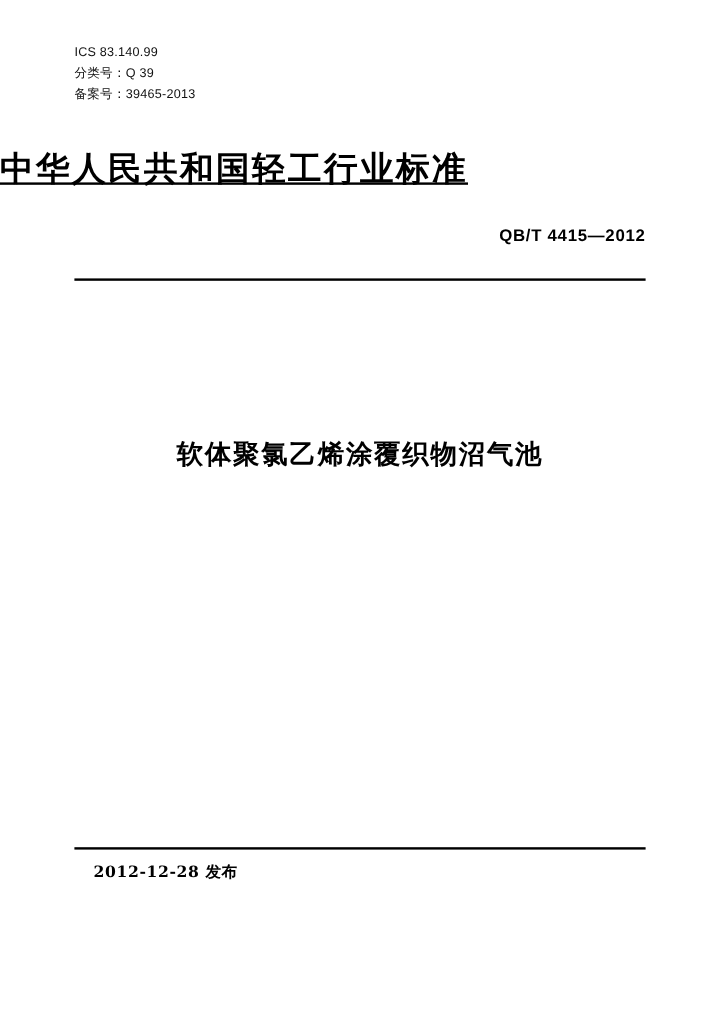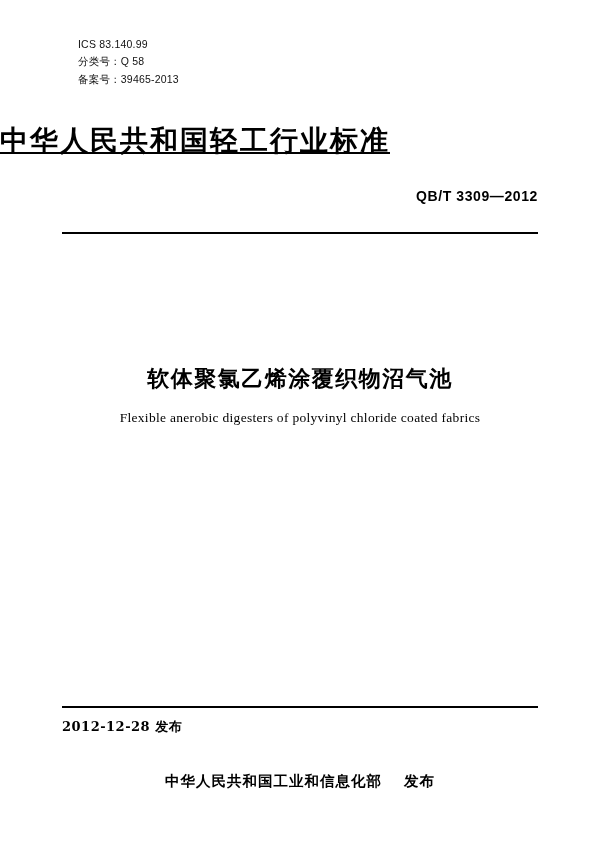--- a/index.html
+++ b/index.html
@@ -22,21 +22,20 @@
 
   
   .header-row {
     position: absolute;
     top: 36px;
     left: 62px;
     right: 62px;
     display: flex;
     justify-content: space-between;
     align-items: center;
-    margin-left: 16px;
   }
   .ics-block {
     font-family: "Liberation Sans", sans-serif;
     font-size: 10.5px;
     line-height: 1.65;
     letter-spacing: 0.2px;
     color: #111;
   }
   .ics-block div {
     white-space: nowrap;
@@ -119,21 +118,21 @@
     font-family: "Liberation Serif", serif;
     font-size: 13.5px;
     letter-spacing: 0.3px;
     color: #000;
   }
 
   
   .dates-row {
     position: absolute;
     top: 718px;
-    left: 62px;
+    left: 78px;
     right: 62px;
     display: flex;
     justify-content: space-between;
     font-family: "DejaVu Serif", serif;
     font-weight: bold;
     font-size: 13px;
     letter-spacing: 0.5px;
     color: #000;
   }
   .dates-row span {
@@ -159,37 +158,33 @@
   }
 </style>
 </head>
 <body>
 
 <div class="page">
 
   <div class="header-row">
     <div class="ics-block">
       <div>ICS 83.140.99</div>
-      <div>分类号：Q 58</div>
+      <div>分类号：Q 39</div>
       <div>备案号：39465-2013</div>
     </div>
   </div>
 
   <div class="std-title">中华人民共和国轻工行业标准</div>
 
-  <div class="std-number">QB/T 3309—2012</div>
+  <div class="std-number">QB/T 4415—2012</div>
 
   <div class="rule-top"></div>
 
   <div class="title-cn">软体聚氯乙烯涂覆织物沼气池</div>
-  <div class="title-en">Flexible anerobic digesters of polyvinyl chloride coated fabrics</div>
 
   <div class="rule-bottom"></div>
 
   <div class="dates-row">
     <span>2012-12-28 发布</span>
   </div>
 
-  <div class="publisher">
-    <span>中华人民共和国工业和信息化部</span><span class="gap"></span><span>发布</span>
-  </div>
 
 </div>
 
 </body></html>

